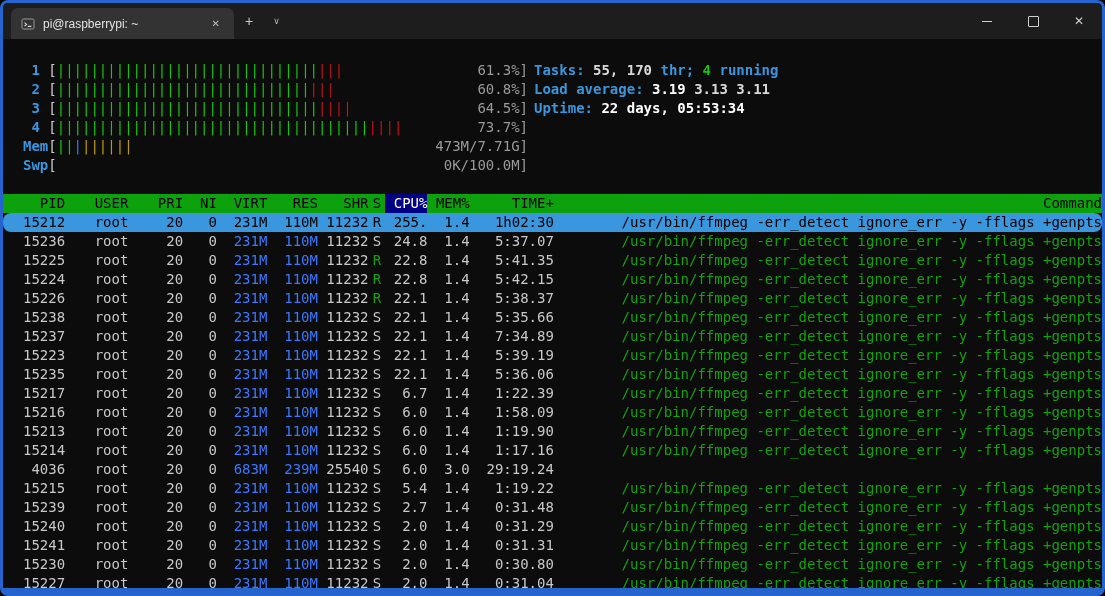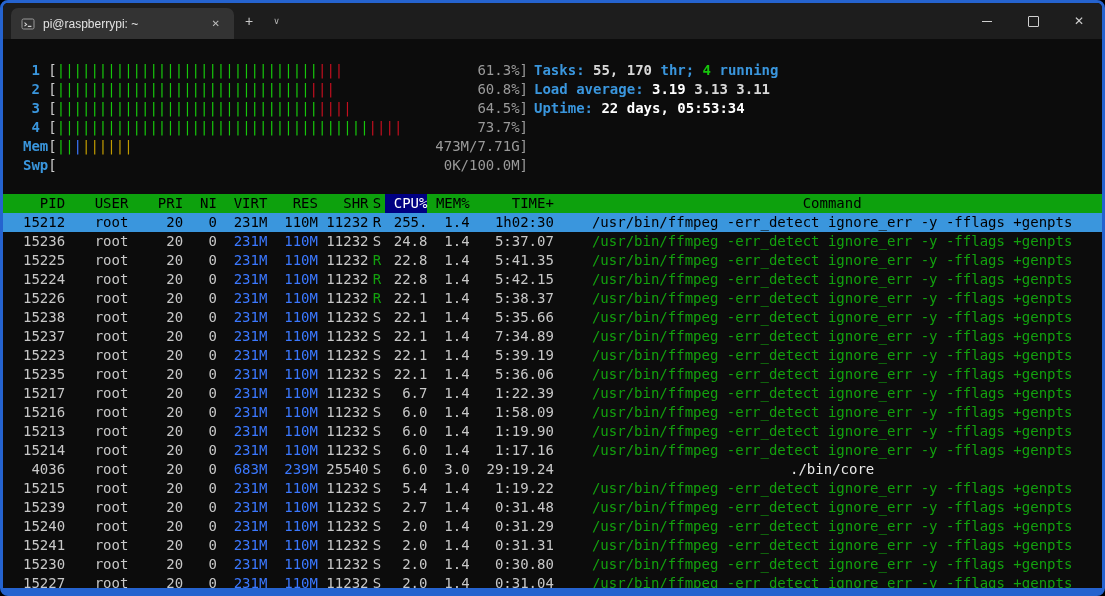--- a/index.html
+++ b/index.html
@@ -40,34 +40,34 @@
   .sline{padding-left:0;}
   .t-cyan{color:#3a96dd;font-weight:bold;}
   .t-white{color:#d8d8d8;font-weight:bold;text-align:center;}
   .t-boldwhite{color:#ffffff;font-weight:bold;}
   .t-green{color:#16c60c;font-weight:bold;}
   
   .gapline{height:19px;}
   .phead{display:flex;background:#0da10d;color:#000;}
   .phead .col{color:#000;}
   .phead .sorted{background:#000082;color:#ffffff;}
-  .prow{display:flex;}
+  .prow{display:flex;border-radius:8px;}
   .col{white-space:pre;flex:none;}
   .c-pid{width:5ch;text-align:right;}
   .c-user{width:9ch;margin-left:1ch;text-align:center;}
   .c-pri{width:4ch;text-align:right;}
   .c-ni{width:4ch;text-align:right;}
   .c-virt{width:6ch;text-align:right;}
   .c-res{width:6ch;text-align:right;}
   .c-shr{width:6ch;text-align:right;}
   .c-s{width:2ch;text-align:center;}
   .c-cpu{width:5ch;text-align:right;}
   .c-mem{width:5ch;text-align:right;}
   .c-time{width:10ch;text-align:right;}
-  .c-cmd{flex:1 1 auto;margin-left:1ch;text-align:center;overflow:hidden;}
+  .c-cmd{flex:1 1 auto;margin-left:1ch;text-align:right;overflow:hidden;}
   .v-gray{color:#c8c8c8;}
   .v-blue{color:#3b78ff;}
   .v-green{color:#13a10e;}
   .v-bright{color:#e8e8e8;}
   .sel{background:#3a96dd;}
   .sel .col{color:#000 !important;}
 </style>
 </head>
 <body>
 
@@ -347,21 +347,20 @@
           <span class="col c-user v-gray">root</span>
           <span class="col c-pri v-gray">20</span>
           <span class="col c-ni v-gray">0</span>
           <span class="col c-virt v-blue">683M</span>
           <span class="col c-res v-blue">239M</span>
           <span class="col c-shr v-gray">25540</span>
           <span class="col c-s v-gray">S</span>
           <span class="col c-cpu v-gray">6.0</span>
           <span class="col c-mem v-gray">3.0</span>
           <span class="col c-time v-gray">29:19.24</span>
-          <span class="col c-cmd v-bright">./bin/core</span>
         </div>
         <div class="line prow">
           <span class="col c-pid v-gray">15215</span>
           <span class="col c-user v-gray">root</span>
           <span class="col c-pri v-gray">20</span>
           <span class="col c-ni v-gray">0</span>
           <span class="col c-virt v-blue">231M</span>
           <span class="col c-res v-blue">110M</span>
           <span class="col c-shr v-gray">11232</span>
           <span class="col c-s v-gray">S</span>

